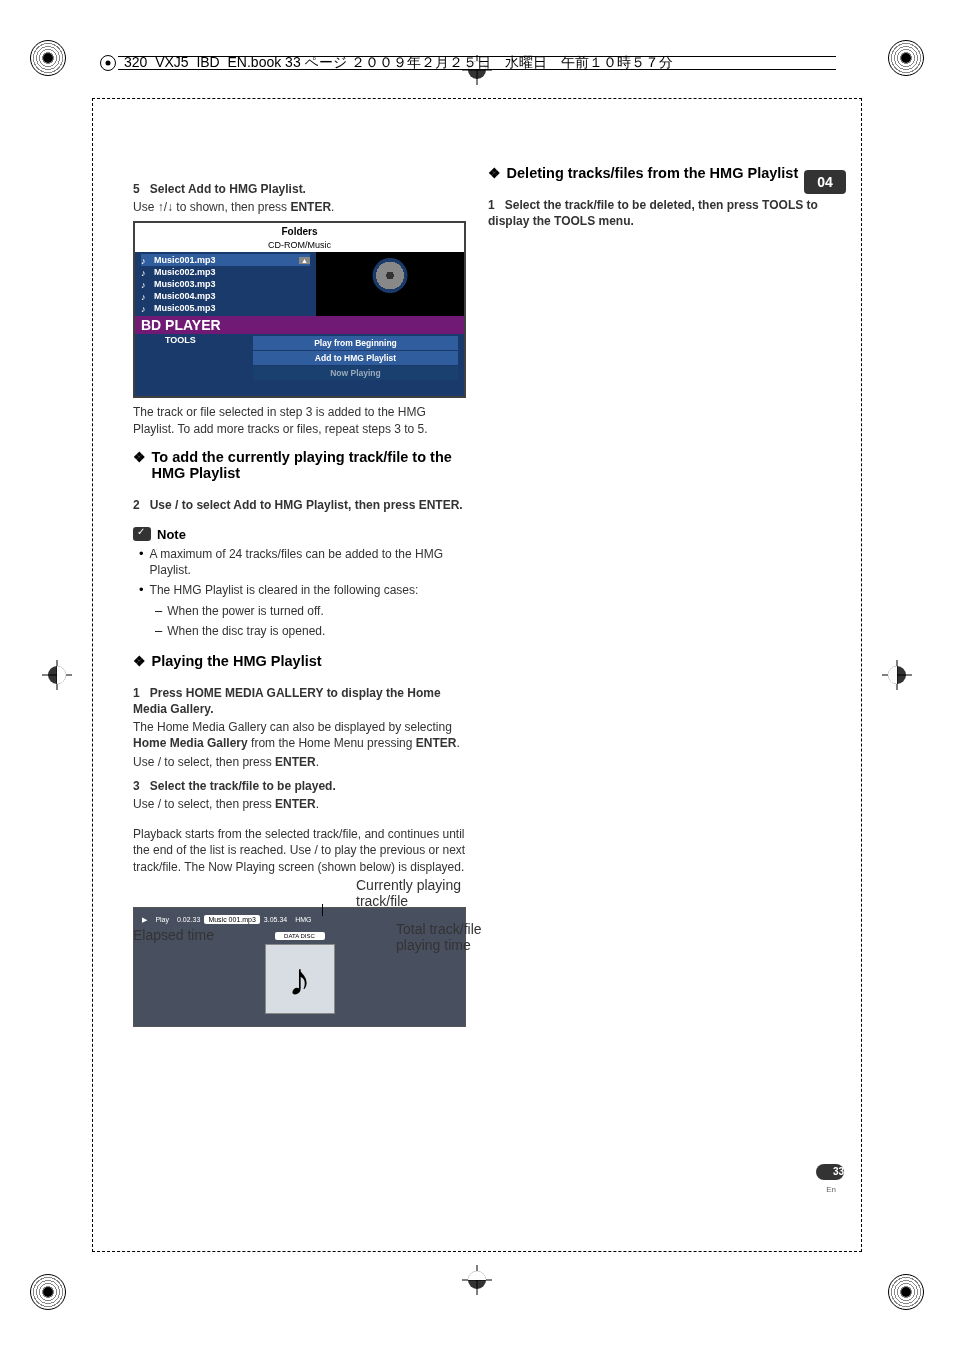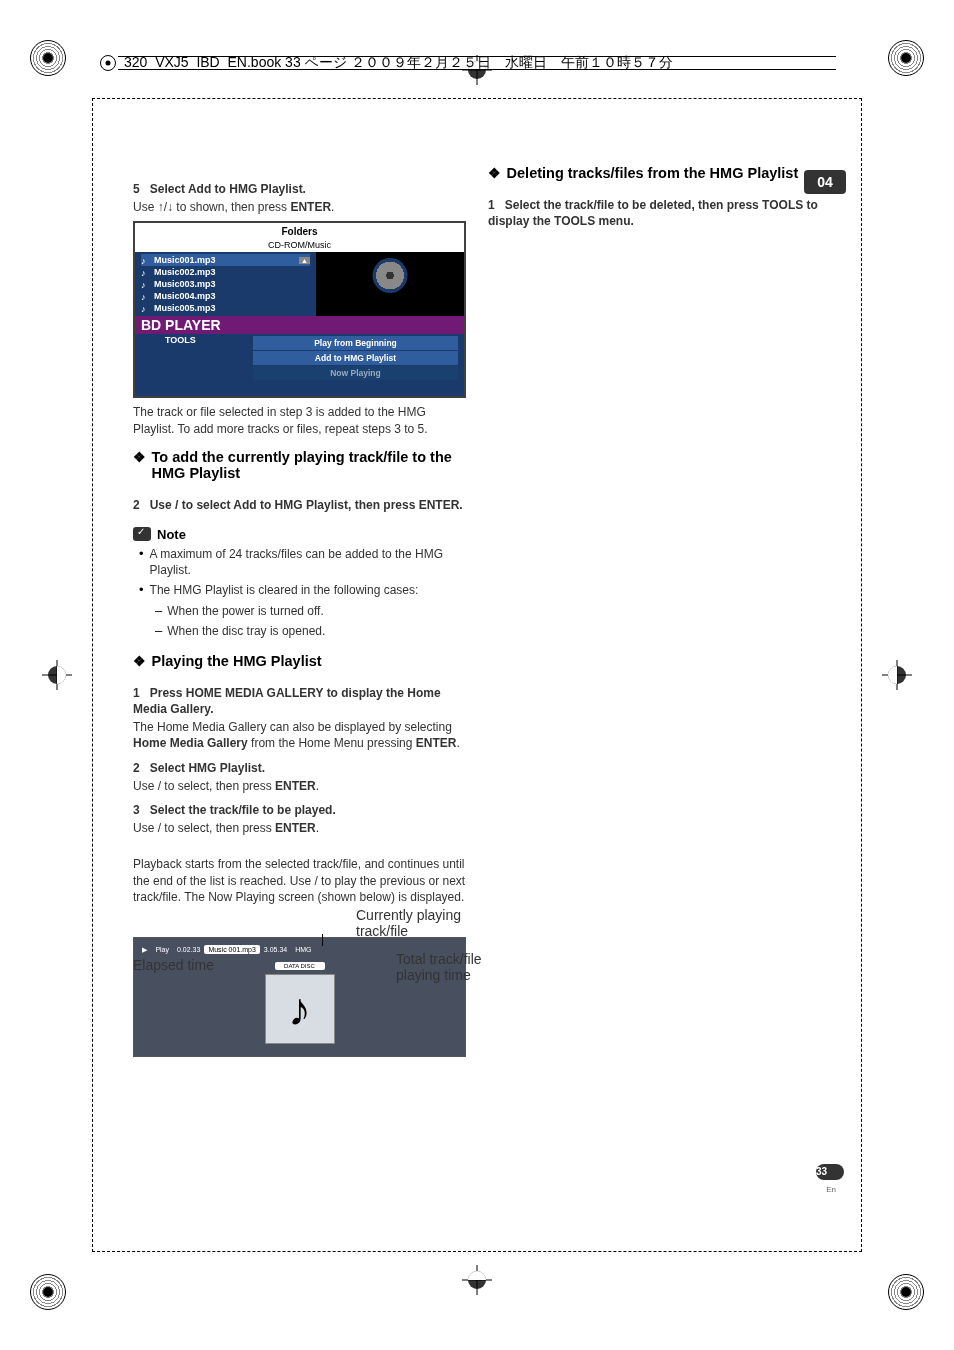--- a/index.html
+++ b/index.html
@@ -24,21 +24,21 @@
     .crop-left { left: 92px; top: 98px; bottom: 98px; }
     .crop-right { right: 92px; top: 98px; bottom: 98px; }
     .header-bar { position: absolute; top: 56px; left: 118px; right: 118px; height: 14px; border-top: 0.5px solid #000; border-bottom: 0.5px solid #000; display: flex; align-items: center; padding-left: 6px; font-size: 14px; }
     .mini-target { position: absolute; width: 16px; height: 16px; border: 1px solid #000; border-radius: 50%; top: 55px; left: 100px; background: #fff; }
     .mini-target::after { content: ""; position: absolute; width: 5px; height: 5px; background: #000; border-radius: 50%; top: 50%; left: 50%; transform: translate(-50%,-50%); }
     .content { position: absolute; top: 165px; left: 133px; right: 110px; bottom: 165px; }
     .col { width: 333px; float: left; }
     .col-left { margin-right: 22px; }
     .col-right { }
     .chapter-badge { position: absolute; top: 5px; right: -2px; width: 42px; height: 24px; background: #333; color: #fff; border-radius: 4px; text-align: center; line-height: 24px; font-weight: bold; font-size: 14px; }
-    .page-badge { position: absolute; bottom: 5px; right: 0px; width: 28px; height: 16px; background: #333; color: #fff; border-radius: 8px; text-align: left; line-height: 16px; font-weight: bold; font-size: 10px; }
+    .page-badge { position: absolute; bottom: 5px; right: 0px; width: 28px; height: 16px; background: #333; color: #fff; border-radius: 8px; text-align: right; line-height: 16px; font-weight: bold; font-size: 10px; }
     .page-en { position: absolute; bottom: -9px; right: 8px; font-size: 8px; color: #666; }
     .step-b { font-weight: bold; }
     .step-line { margin-top: 16px; margin-bottom: 2px; }
     p { margin-bottom: 2px; line-height: 1.35; color: #333; font-size: 12px; }
     .h3 { font-weight: bold; font-size: 14.5px; margin: 12px 0 8px 0; display: flex; align-items: flex-start; }
     .h3 .diamond { margin-right: 6px; font-size: 14px; }
     .note-head { display: flex; align-items: center; margin: 14px 0 4px 0; }
     .note-icon { width: 18px; height: 14px; background: #333; border-radius: 3px; margin-right: 6px; position: relative; }
     .note-icon::after { content: "✓"; color: #fff; font-size: 10px; position: absolute; left: 4px; top: -1px; }
     .bullet { display: flex; margin: 2px 0 2px 6px; }
@@ -222,37 +222,33 @@
     </div>
 
     <p class="step-line">
       <span class="step-b">1</span>&nbsp;&nbsp;
       <span class="step-b">Press HOME MEDIA GALLERY to display the Home Media Gallery.</span>
     </p>
     <p>
       <span>The Home Media Gallery can also be displayed by selecting </span><b>Home Media Gallery</b><span> from the Home Menu pressing </span><b>ENTER</b><span>.</span>
     </p>
 
-    <p class="step-line" style="margin-top:8px">
-      <span class="step-b">2</span>&nbsp;&nbsp;
-      <span class="step-b">Select HMG Playlist.</span>
-    </p>
     <p>
       <span>Use / to select, then press </span><b>ENTER</b><span>.</span>
     </p>
 
     <p class="step-line" style="margin-top:8px">
       <span class="step-b">3</span>&nbsp;&nbsp;
       <span class="step-b">Select the track/file to be played.</span>
     </p>
     <p>
       <span>Use / to select, then press </span><b>ENTER</b><span>.</span>
     </p>
 
-    <p style="margin-top:20px">Playback starts from the selected track/file, and continues until the end of the list is reached. Use / to play the previous or next track/file. The Now Playing screen (shown below) is displayed.</p>
+    <p style="margin-top:14px">Playback starts from the selected track/file, and continues until the end of the list is reached. Use / to play the previous or next track/file. The Now Playing screen (shown below) is displayed.</p>
 
     <div style="position:relative; margin-top:32px;">
       <div class="np-labels lbl-top">Currently playing track/file</div>
       <div class="np">
         <div class="lead-v lv-top"></div>
         <div class="np-top">
           <span>▶</span>
           <span class="np-play">Play</span>
           <span>0.02.33</span>
           <span style="display:inline-block"><span class="np-tr1">Music 001.mp3</span></span>

